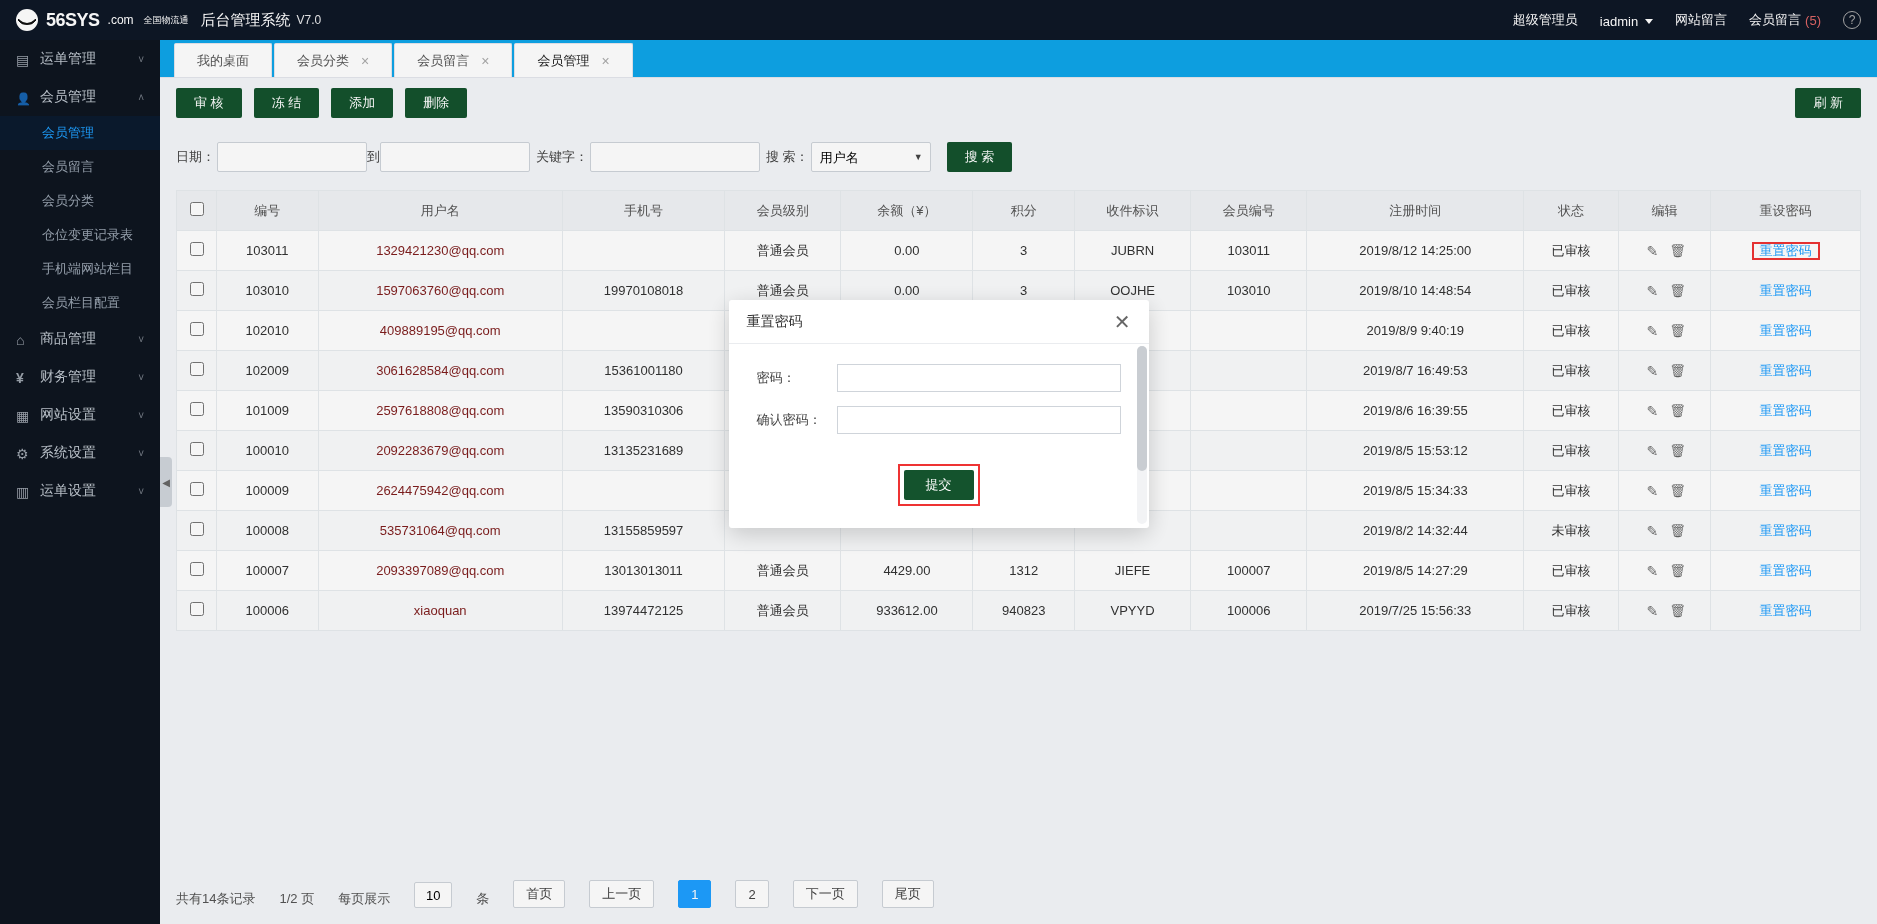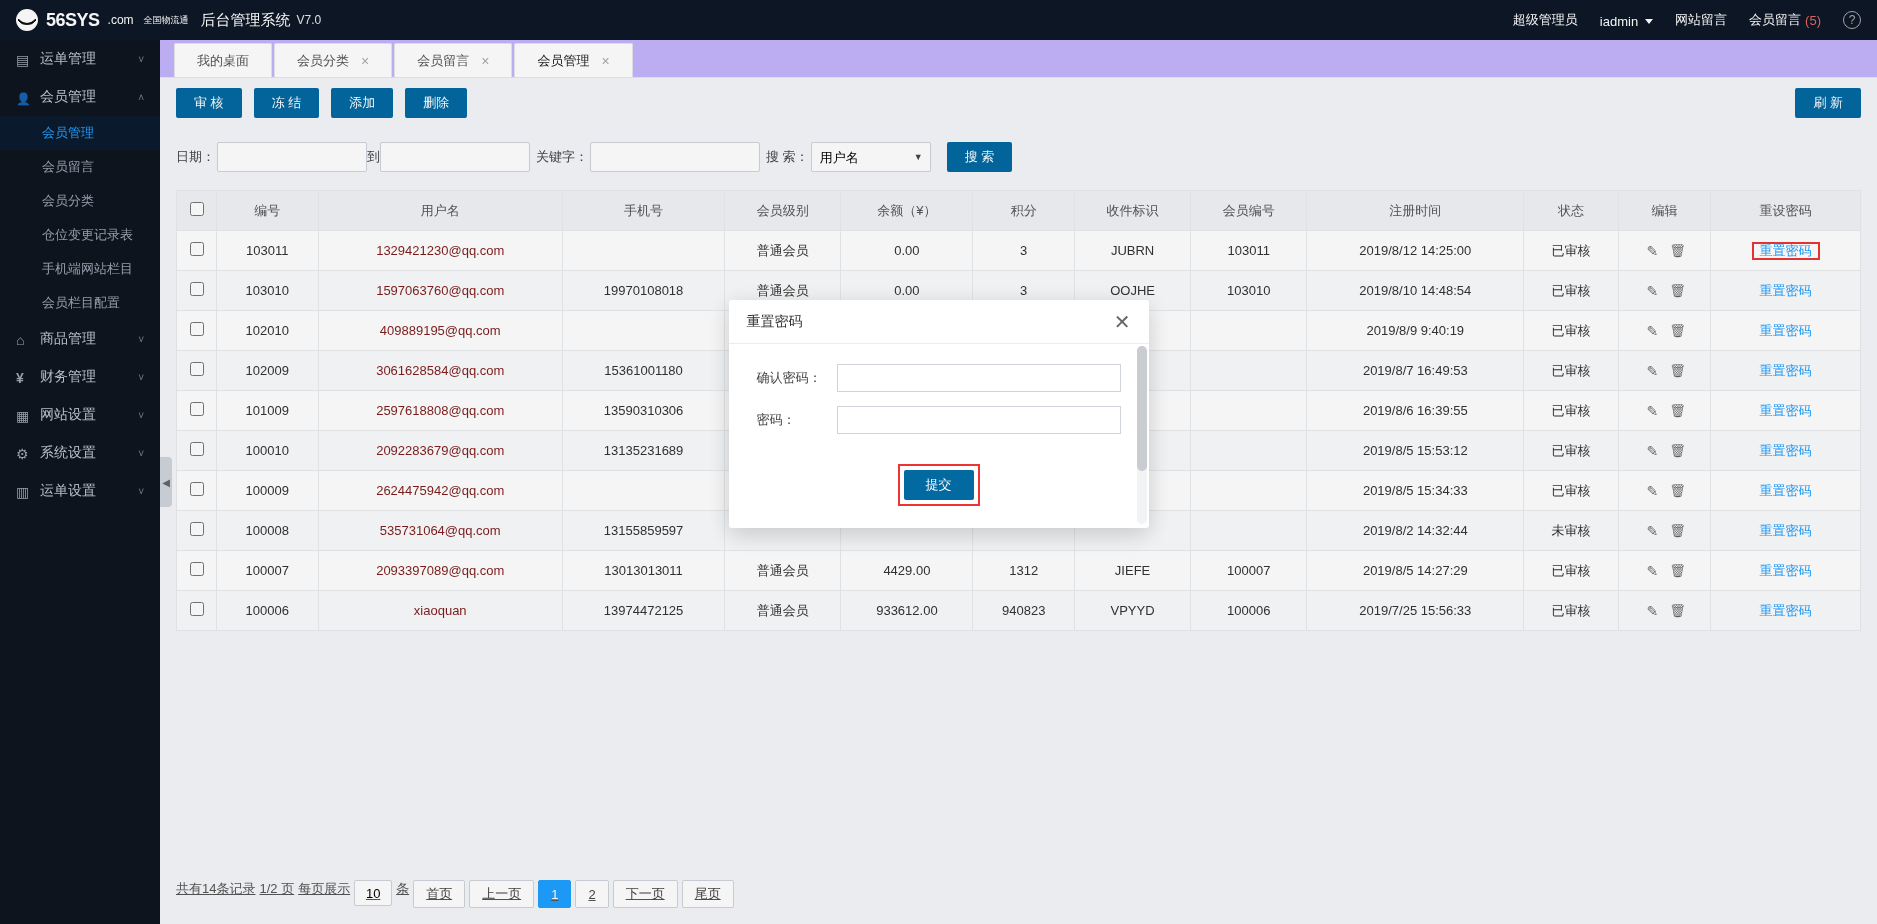--- a/index.html
+++ b/index.html
@@ -27,28 +27,28 @@
 .side-icon { width: 16px; margin-right: 10px; opacity: 0.8; }
 .side-arrow { margin-left: auto; font-size: 10px; opacity: 0.6; }
 .side-sub { height: 34px; display: flex; align-items: center; padding-left: 42px; cursor: pointer; font-size: 13px; color: #9aa5b1; }
 .side-sub.active { background: #0b1b2e; color: #1e9fff; }
 
 
 .main { flex: 1; background: #f4f6f9; display: flex; flex-direction: column; position: relative; }
 .collapse-handle { position: absolute; left: 0; top: 50%; width: 12px; height: 50px; background: #d0d5db; border-radius: 0 4px 4px 0; display: flex; align-items: center; justify-content: center; cursor: pointer; color: #666; font-size: 10px; z-index: 5; transform: translateY(-50%); }
 
 
-.tabs { height: 38px; background: #c4b5fd; display: flex; align-items: flex-end; padding: 0 14px; border-bottom: 1px solid #e4e7ed; }
+.tabs { height: 38px; background: #0ea5e9; display: flex; align-items: flex-end; padding: 0 14px; border-bottom: 1px solid #e4e7ed; }
 .tab { height: 34px; margin-top: 4px; padding: 0 22px; background: #fff; border: 1px solid #e4e7ed; border-bottom: none; margin-right: 2px; display: flex; align-items: center; gap: 8px; cursor: pointer; font-size: 13px; color: #555; border-radius: 2px 2px 0 0; position: relative; }
 .tab .close { color: #aaa; font-size: 14px; margin-left: 4px; }
 .tab.active { color: #222; }
 
 
 .toolbar { padding: 10px 16px; display: flex; align-items: center; gap: 12px; }
-.btn { height: 30px; min-width: 60px; padding: 0 18px; background: #0369a1; color: #fff; border: none; border-radius: 2px; cursor: pointer; font-size: 13px; display: inline-flex; align-items: center; justify-content: center; }
+.btn { height: 30px; min-width: 60px; padding: 0 18px; background: #14532d; color: #fff; border: none; border-radius: 2px; cursor: pointer; font-size: 13px; display: inline-flex; align-items: center; justify-content: center; }
 .btn-refresh { margin-left: auto; }
 
 
 .searchbar { padding: 14px 16px 18px 16px; display: flex; align-items: center; font-size: 13px; color: #444; }
 .searchbar label { margin-right: 2px; }
 .inp { height: 30px; border: 1px solid #cfd4da; border-radius: 2px; padding: 0 8px; font-size: 13px; }
 .inp.date { width: 150px; }
 .inp.kw { width: 170px; }
 .sel { height: 30px; border: 1px solid #cfd4da; border-radius: 2px; padding: 0 24px 0 8px; font-size: 13px; background: #fff; appearance: none; position: relative; min-width: 120px; }
 .sel-wrap { position: relative; display: inline-block; }
@@ -63,21 +63,21 @@
 .link { color: #7f1d1d; cursor: pointer; }
 .chk { width: 14px; height: 14px; }
 .cell-actions { display: inline-flex; gap: 10px; align-items: center; justify-content: center; }
 .act-icon { width: 14px; height: 14px; cursor: pointer; opacity: 0.75; }
 .edit-ic::before { content: '✎'; font-size: 14px; }
 .del-ic::before { content: '🗑'; font-size: 13px; }
 .reset-pwd-cell { color: #1e9fff; cursor: pointer; }
 .reset-pwd-cell.highlighted { outline: 2px solid #e33; outline-offset: -4px; display: inline-block; padding: 2px 10px; }
 
 
-.pager { padding: 16px; display: flex; align-items: flex-start; gap: 4px; font-size: 13px; color: #555; text-decoration: underline; }
+.pager { padding: 16px; display: flex; align-items: flex-end; gap: 24px; font-size: 13px; color: #555; }
 .pager-inp { width: 38px; height: 26px; border: 1px solid #cfd4da; border-radius: 2px; text-align: center; font-size: 13px; }
 .pg-btn { height: 28px; padding: 0 12px; border: 1px solid #cfd4da; background: #fff; border-radius: 2px; cursor: pointer; font-size: 13px; color: #444; }
 .pg-btn.active { background: #1e9fff; color: #fff; border-color: #1e9fff; }
 
 
 .modal-mask { position: fixed; inset: 0; background: rgba(0,0,0,0.04); display: flex; align-items: flex-start; justify-content: center; z-index: 100; }
 .modal { width: 420px; background: #fff; border-radius: 3px; box-shadow: 0 6px 24px rgba(0,0,0,0.18); margin-top: 300px; position: relative; }
 .modal-hd { height: 44px; display: flex; align-items: center; padding: 0 18px; border-bottom: 1px solid #eaecef; font-size: 14px; color: #333; }
 .modal-close { margin-left: auto; font-size: 20px; color: #666; cursor: pointer; line-height: 1; }
 .modal-body { padding: 20px 28px 10px 28px; }
@@ -438,25 +438,25 @@
 </div>
 
 <div class="modal-mask">
   <div class="modal">
     <div class="modal-hd">
       <span>重置密码</span>
       <span class="modal-close">✕</span>
     </div>
     <div class="modal-body">
       <div class="frm-row">
+        <span class="frm-label">密码：</span>
+        <input class="frm-inp" type="password" style="">
+      </div>
+      <div class="frm-row">
         <span class="frm-label">确认密码：</span>
-        <input class="frm-inp" type="password" style="">
-      </div>
-      <div class="frm-row">
-        <span class="frm-label">密码：</span>
         <input class="frm-inp" type="password" style="">
       </div>
     </div>
     <div class="modal-ft">
       <span class="btn-submit-wrap">
         <button class="btn" style="min-width:70px">提交</button>
       </span>
     </div>
     <div class="modal-scroll"></div>
   </div>

